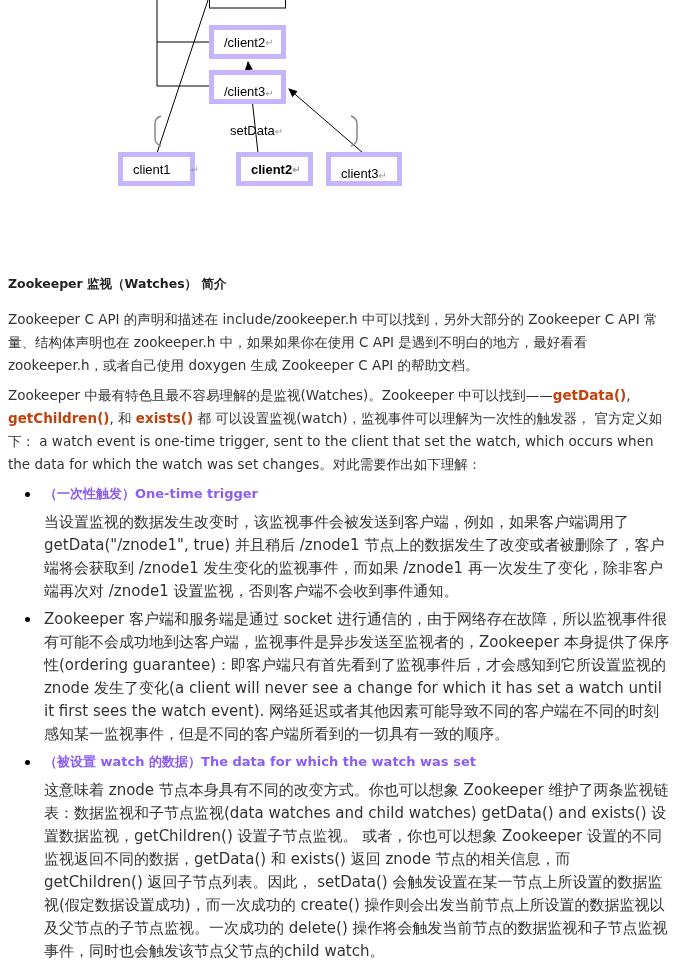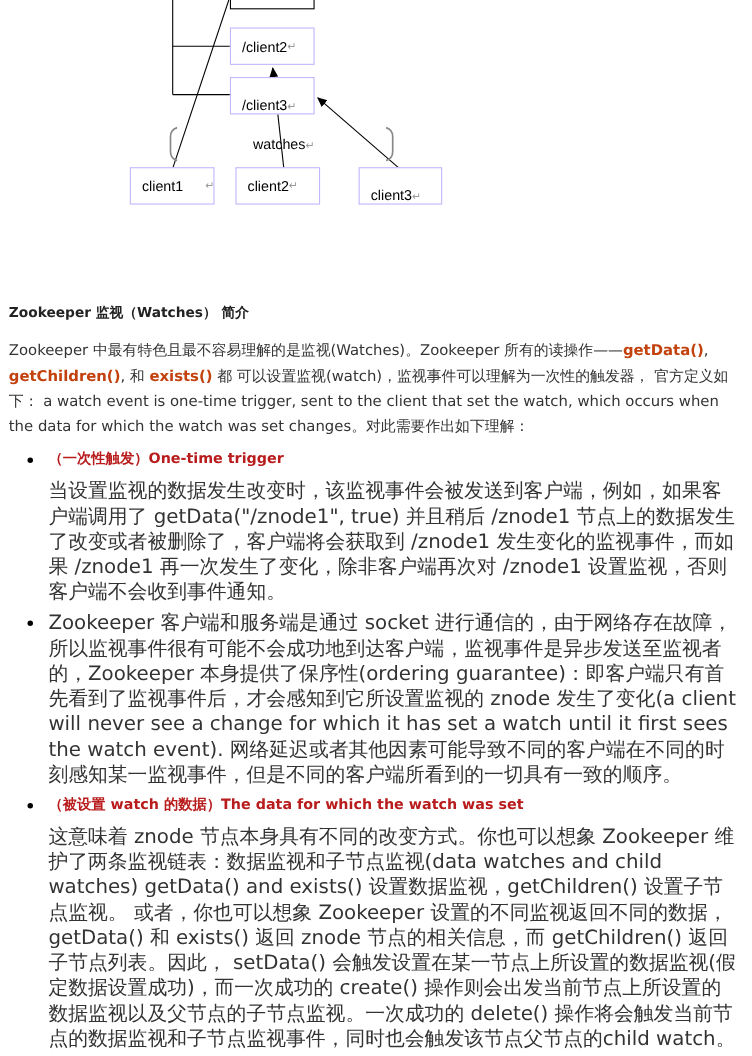--- a/index.html
+++ b/index.html
@@ -4,34 +4,34 @@
 <style>
   html, body { margin: 0; padding: 0; background: #ffffff; }
   body {
     width: 684px; height: 960px; overflow: hidden; position: relative;
     font-family: "DejaVu Sans", "Liberation Sans", sans-serif;
     color: #333333;
   }
   .diagram { position: absolute; left: 0; top: 0; width: 684px; height: 200px; }
   .diagram svg { position: absolute; left: 0; top: 0; }
   .dbox {
-    position: absolute; border: 1px solid #c4b5fd; background: #fff;
+    position: absolute; border: 5px solid #c4b5fd; background: #fff;
     box-sizing: border-box; font-family: "Liberation Sans", sans-serif;
     font-size: 13px; color: #000; display: flex; align-items: center; padding-left: 10px;
   }
   .dlabel { position: absolute; font-family: "Liberation Sans", sans-serif; font-size: 13px; color: #000; }
   .ret { color: #999; font-size: 10px; }
   .content { position: absolute; left: 8px; top: 258px; width: 664px; }
   .h3 { font-weight: bold; font-size: 12.5px; color: #222; margin: 16px 0 14px 0; line-height: 20px; }
   p.para { margin: 0 0 7px 0; font-size: 13.5px; line-height: 23px; color: #333; }
   ul.list { margin: 0; padding: 0; list-style: none; }
   ul.list li { position: relative; padding-left: 36px; margin-bottom: 5px; }
   .bullet { position: absolute; left: 17px; top: 9px; width: 5px; height: 5px; background: #000; border-radius: 50%; }
-  .li-title { font-weight: bold; font-size: 13px; line-height: 22px; color: #b91c1c; margin-bottom: 6px; }
-  .li-body { font-size: 18px; line-height: 23px; color: #333; }
+  .li-title { font-weight: bold; font-size: 13px; line-height: 22px; color: #8b5cf6; margin-bottom: 6px; }
+  .li-body { font-size: 15px; line-height: 23px; color: #333; }
   b { color: #c2410c; }
 </style>
 </head>
 <body>
 
 <div class="diagram">
   <svg width="684" height="200">
     <defs>
       <marker id="arr" markerWidth="10" markerHeight="10" refX="8" refY="5" orient="auto">
         <path d="M0,1 L9,5 L0,9 z" fill="#000"></path>
@@ -57,42 +57,43 @@
   <div class="dbox" style="left:209px;top:25px;width:77px;height:34px;">
     <span>/client2</span>
       <span class="ret">↵</span>
   </div>
   <div class="dbox" style="left:209px;top:70px;width:77px;height:34px;align-items:flex-end;">
     <span>/client3</span>
       <span class="ret">↵</span>
   </div>
 
   <div class="dlabel" style="left:230px;top:123px;">
-    <span>watches</span><span class="ret">↵</span>
+    <span>setData</span><span class="ret">↵</span>
   </div>
 
   <div class="dbox" style="left:118px;top:152px;width:77px;height:34px;gap:20px;">
     <span>client1</span>
       <span class="ret">↵</span>
   </div>
-  <div class="dbox" style="left:214px;top:152px;width:77px;height:34px;">
+  <div class="dbox" style="left:236px;top:152px;width:77px;height:34px;font-weight:bold;">
     <span>client2</span>
       <span class="ret">↵</span>
   </div>
   <div class="dbox" style="left:326px;top:152px;width:76px;height:34px;align-items:flex-end;">
     <span>client3</span>
       <span class="ret">↵</span>
   </div>
 </div>
 
 <div class="content">
   <div class="h3">Zookeeper 监视（Watches） 简介</div>
 
+  <p class="para">Zookeeper C API 的声明和描述在 include/zookeeper.h 中可以找到，另外大部分的 Zookeeper C API 常量、结构体声明也在 zookeeper.h 中，如果如果你在使用 C API 是遇到不明白的地方，最好看看 zookeeper.h，或者自己使用 doxygen 生成 Zookeeper C API 的帮助文档。</p>
 
-  <p class="para"><span>Zookeeper 中最有特色且最不容易理解的是监视(Watches)。Zookeeper 所有的读操作——</span><b>getData()</b><span>, </span><b>getChildren()</b><span>, 和 </span><b>exists()</b><span> 都 可以设置监视(watch)，监视事件可以理解为一次性的触发器， 官方定义如下： a watch event is one-time trigger, sent to the client that set the watch, which occurs when the data for which the watch was set changes。对此需要作出如下理解：</span></p>
+  <p class="para"><span>Zookeeper 中最有特色且最不容易理解的是监视(Watches)。Zookeeper 中可以找到——</span><b>getData()</b><span>, </span><b>getChildren()</b><span>, 和 </span><b>exists()</b><span> 都 可以设置监视(watch)，监视事件可以理解为一次性的触发器， 官方定义如下： a watch event is one-time trigger, sent to the client that set the watch, which occurs when the data for which the watch was set changes。对此需要作出如下理解：</span></p>
 
   <ul class="list">
     <li>
       <span class="bullet"></span>
       <div class="li-title">（一次性触发）One-time trigger</div>
       <div class="li-body">当设置监视的数据发生改变时，该监视事件会被发送到客户端，例如，如果客户端调用了 getData("/znode1", true) 并且稍后 /znode1 节点上的数据发生了改变或者被删除了，客户端将会获取到 /znode1 发生变化的监视事件，而如果 /znode1 再一次发生了变化，除非客户端再次对 /znode1 设置监视，否则客户端不会收到事件通知。</div>
     </li>
     <li>
       <span class="bullet"></span>
       <div class="li-body">Zookeeper 客户端和服务端是通过 socket 进行通信的，由于网络存在故障，所以监视事件很有可能不会成功地到达客户端，监视事件是异步发送至监视者的，Zookeeper 本身提供了保序性(ordering guarantee)：即客户端只有首先看到了监视事件后，才会感知到它所设置监视的 znode 发生了变化(a client will never see a change for which it has set a watch until it first sees the watch event). 网络延迟或者其他因素可能导致不同的客户端在不同的时刻感知某一监视事件，但是不同的客户端所看到的一切具有一致的顺序。</div>

